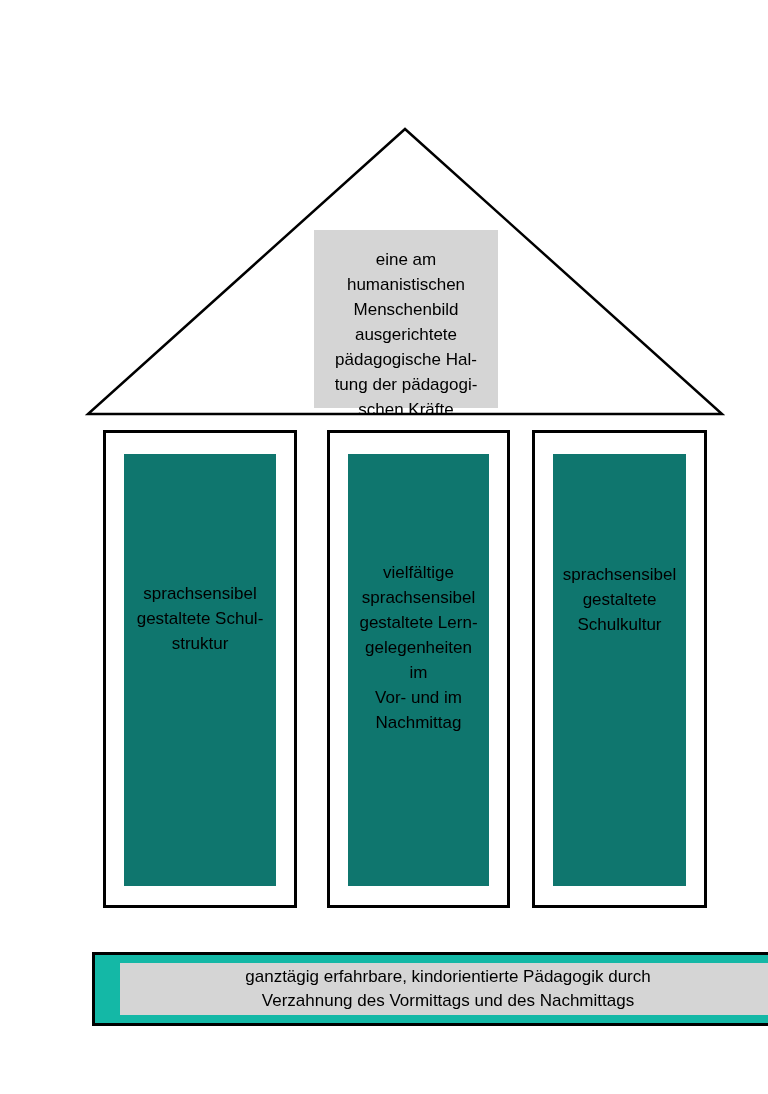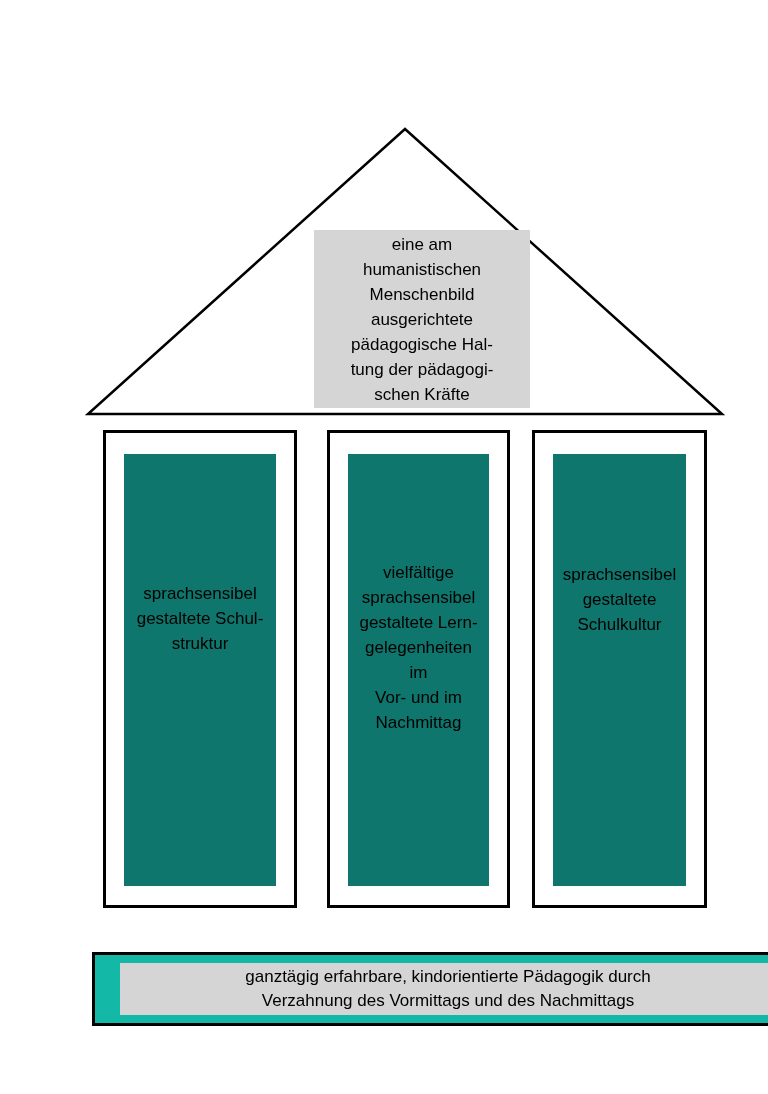--- a/index.html
+++ b/index.html
@@ -28,24 +28,24 @@
     white-space: pre-line;
     text-align: center;
     font-size: 17px;
     line-height: 25px;
     color: #000000;
   }
   .roof-label {
     position: absolute;
     left: 314px;
     top: 230px;
-    width: 216px;
+    width: 184px;
     height: 178px;
     background: #d5d5d5;
-    padding-top: 2px;
+    padding-top: 17px;
     box-sizing: border-box;
   }
   .pillar {
     position: absolute;
     top: 430px;
     height: 478px;
     border: 3px solid #000000;
     background: #ffffff;
     box-sizing: border-box;
   }

